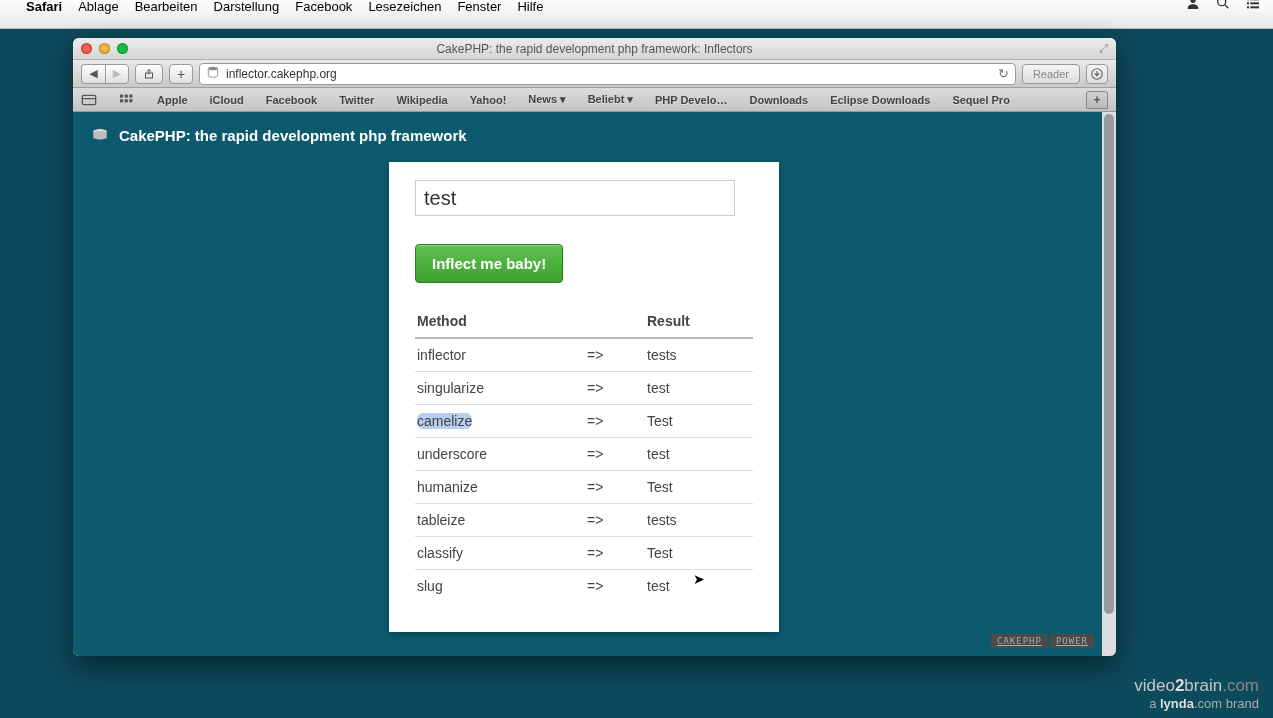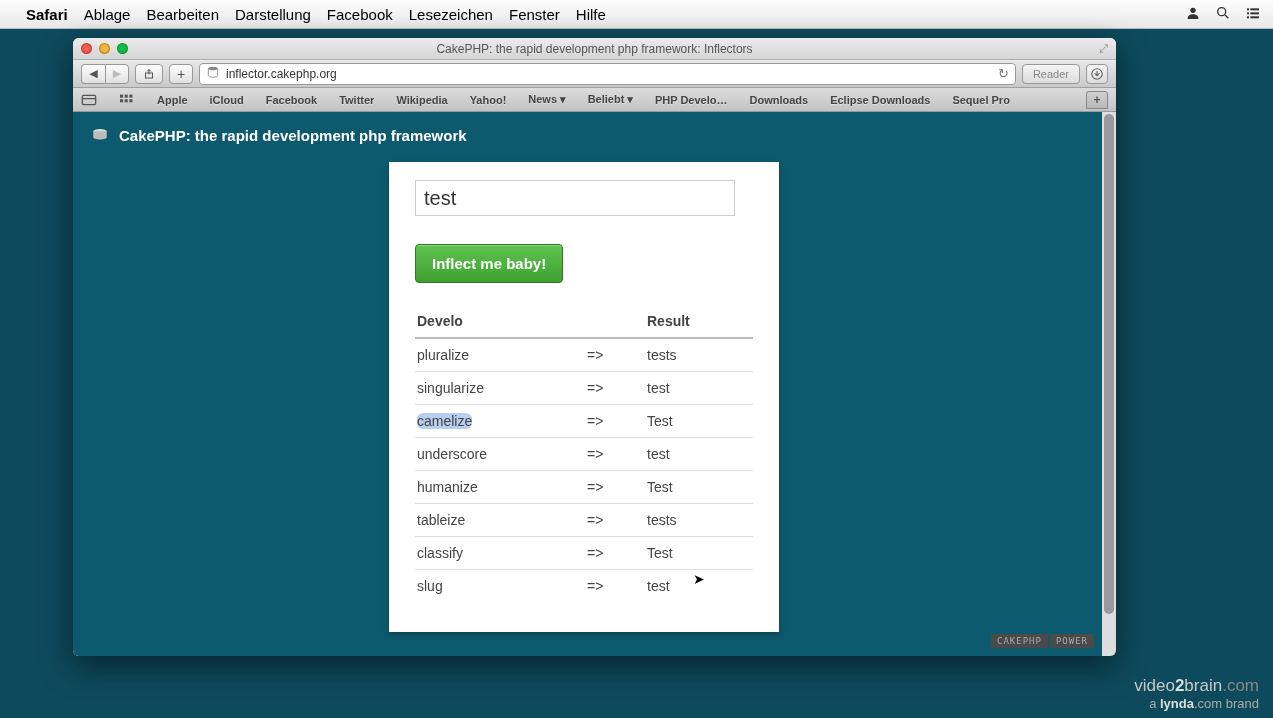--- a/index.html
+++ b/index.html
@@ -1,19 +1,19 @@
 <!DOCTYPE html>
 <html><head>
 <meta charset="utf-8">
 <style>
 * { margin: 0; padding: 0; box-sizing: border-box; font-family: -apple-system, "Helvetica Neue", Arial, sans-serif; }
 body { background: #0d4a5c; width: 1273px; height: 718px; overflow: hidden; position: relative; }
 
 
-.menubar { height: 22px; background: linear-gradient(#fdfdfd, #e8e8e8); border-bottom: 1px solid #bbb; display: flex; align-items: center; padding: 14px 12px; font-size: 15px; color: #000; }
+.menubar { height: 22px; background: linear-gradient(#fdfdfd, #e8e8e8); border-bottom: 1px solid #bbb; display: flex; align-items: flex-end; padding: 14px 12px; font-size: 13px; color: #000; }
 .menubar .apple { font-size: 14px; margin-right: 14px; }
 .menubar .app-name { font-weight: bold; margin-right: 16px; }
 .menubar .menu-item { margin-right: 16px; cursor: default; }
 .menubar .right { margin-left: auto; display: flex; align-items: center; gap: 14px; }
 .menubar .right svg { width: 16px; height: 16px; }
 
 
 .window { position: absolute; left: 73px; top: 38px; width: 1043px; height: 618px; background: #fff; border-radius: 6px; box-shadow: 0 10px 30px rgba(0,0,0,0.5); overflow: hidden; }
 .titlebar { height: 22px; background: linear-gradient(#ececec, #d5d5d5); border-bottom: 1px solid #b0b0b0; display: flex; align-items: center; padding: 0 8px; font-size: 12px; color: #555; position: relative; }
 .traffic { display: flex; gap: 7px; }
@@ -54,21 +54,21 @@
 .result-table { width: 100%; border-collapse: collapse; font-size: 14px; color: #444; }
 .result-table th { text-align: left; font-weight: bold; padding: 8px 2px; border-bottom: 2px solid #bbb; }
 .result-table td { padding: 8px 2px; border-bottom: 1px solid #ddd; }
 .result-table tr:last-child td { border-bottom: none; }
 .highlight { background: #b8ceef; border-radius: 6px; }
 
 .scrollbar-track { position: absolute; right: 0; top: 0; bottom: 0; width: 14px; background: #ddd; }
 .scrollbar-thumb { position: absolute; left: 2px; right: 2px; top: 2px; height: 500px; background: #999; border-radius: 6px; }
 
 .footer-badge { position: absolute; right: 22px; bottom: 8px; display:flex; gap:2px; }
-.footer-badge span { background:#4a4a4a; color:#aaa; font-size:9px; padding:2px 6px; font-family: monospace; letter-spacing:1px; }
+.footer-badge span { background:#4a4a4a; color:#aaa; font-size:9px; padding:2px 6px; font-family: monospace; letter-spacing:1px;text-decoration:underline; }
 
 
 .watermark { position: absolute; right: 14px; bottom: 6px; text-align: right; color: #c8c8c8; font-size: 17px; line-height: 1.2; }
 .watermark .sub { font-size: 13px; color: #aaa; }
 .watermark b { color: #ddd; }
 
 .cursor { position: absolute; left: 693px; top: 571px; font-size: 14px; color: #000; pointer-events:none; }
 </style>
 </head>
 <body>
@@ -193,28 +193,28 @@
       </div>
 
       <div class="card">
         <input class="text-input" value="test" style="">
         <br>
         <button class="inflect-btn">Inflect me baby!</button>
 
         <table class="result-table">
           <thead>
             <tr>
-              <th style="width:170px">Develo</th>
+              <th style="width:170px">Method</th>
               <th style="width:60px"></th>
               <th>Result</th>
             </tr>
           </thead>
           <tbody id="result-body">
               <tr>
-                <td>pluralize</td>
+                <td>inflector</td>
                 <td>=&gt;</td>
                 <td>tests</td>
               </tr>
               <tr>
                 <td>singularize</td>
                 <td>=&gt;</td>
                 <td>test</td>
               </tr>
               <tr>
                 <td><span class="highlight">camelize</span></td>

